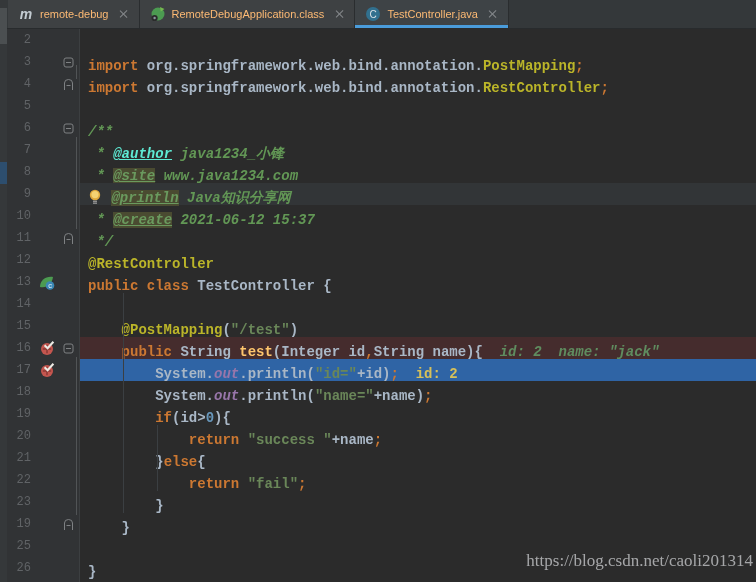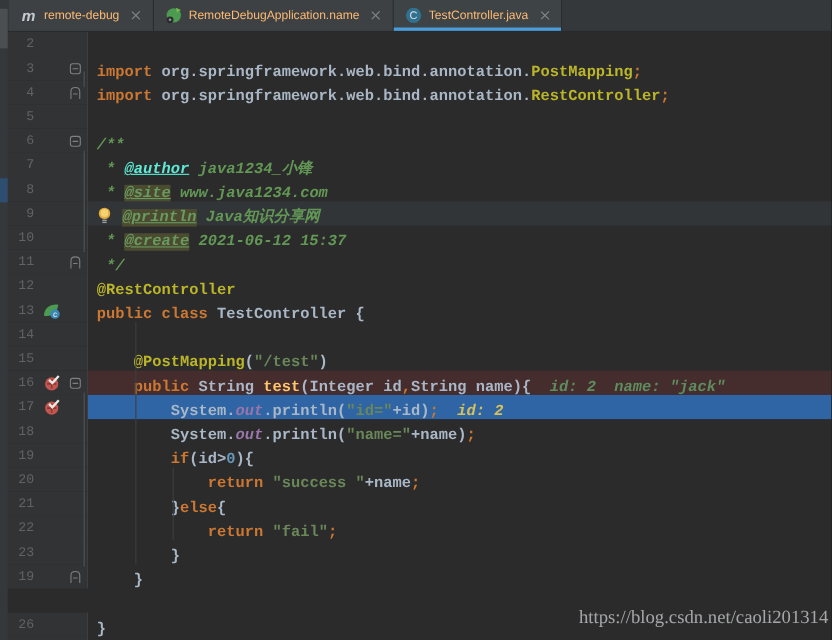--- a/index.html
+++ b/index.html
@@ -43,21 +43,21 @@
   .tk-ann{color:#BBB529;}
   .tk-str{color:#6A8759;}
   .tk-cmt{color:#629755;font-style:italic;}
   .tk-tag{color:#5eead4;font-style:italic;text-decoration:underline;}
   .tk-tagbg{color:#6A9A5E;font-style:italic;text-decoration:underline;background:#4A4B31;}
   .tk-fld{color:#9876AA;font-style:italic;}
   .tk-num{color:#6897BB;}
   .tk-semi{color:#CC7832;}
   .tk-mth{color:#FFC66D;}
   .tk-ihg{color:#5F8C5F;font-style:italic;}
-  .tk-ihy{color:#D6C05A;font-style:italic;}
+  .tk-ihy{color:#D6C05A;}
   .bulbwrap{display:inline-block;width:15px;height:16px;vertical-align:-3px;}
 
   
   .lstrip{position:absolute;left:0;top:0;width:7px;height:582px;background:#35383A;z-index:5;}
   .lstrip .seg-light{position:absolute;left:0;top:8px;width:7px;height:36px;background:#4B4F51;}
   .lstrip .seg-blue{position:absolute;left:0;top:162px;width:7px;height:22px;background:#2D4E6E;}
   .guide{position:absolute;width:1px;background:#3B3F42;z-index:2;}
   .foldline{position:absolute;left:76px;width:1px;background:#515456;z-index:3;}
   .watermark{position:absolute;right:3px;top:551px;font-size:17px;color:rgba(196,198,200,0.8);
              font-family:Liberation Serif, serif;z-index:6;}
@@ -77,21 +77,21 @@
     </div>
     <div class="tab">
       <span class="tabicon">
         <svg width="16" height="16" viewBox="0 0 16 16">
           <circle cx="8" cy="8" r="6.5" fill="#4C9B51"></circle>
           <path d="M10 1 L14.5 3 L10.8 5.6 Z" fill="#74B94F"></path>
           <circle cx="4.6" cy="12" r="3.1" fill="#2B2B2B"></circle>
           <circle cx="4.6" cy="12" r="1.2" fill="#8B969D"></circle>
         </svg>
       </span>
-      <span class="tablabel">RemoteDebugApplication.name</span>
+      <span class="tablabel">RemoteDebugApplication.class</span>
       <span class="tabclose"></span>
     </div>
     <div class="tab active">
       <span class="tabicon">
         <svg width="16" height="16" viewBox="0 0 16 16">
           <circle cx="8" cy="8" r="7" fill="#31708E"></circle>
           <text x="8" y="11.6" text-anchor="middle" font-size="10" font-family="Liberation Sans, sans-serif" fill="#D9E1E6">C</text>
         </svg>
       </span>
       <span class="tablabel">TestController.java</span>
@@ -378,20 +378,25 @@
                 <path d="M1.5 12 V5 Q1.5 1.5 5.5 1.5 Q9.5 1.5 9.5 5 V12" fill="#313335" stroke="#7E8183"></path>
                 <path d="M3.5 7.5 h4" stroke="#7E8183"></path>
               </svg>
             </span>
           </div>
           <div class="code">
             <pre><span class="tk-pl">    }</span></pre>
           </div>
         </div>
         <div class="row">
+          <div class="gut">
+            <span class="ln">25</span>
+            <span class="gicon"></span>
+            <span class="gfold"></span>
+          </div>
           <div class="code">
             <pre></pre>
           </div>
         </div>
         <div class="row">
           <div class="gut">
             <span class="ln">26</span>
             <span class="gicon"></span>
             <span class="gfold"></span>
           </div>

